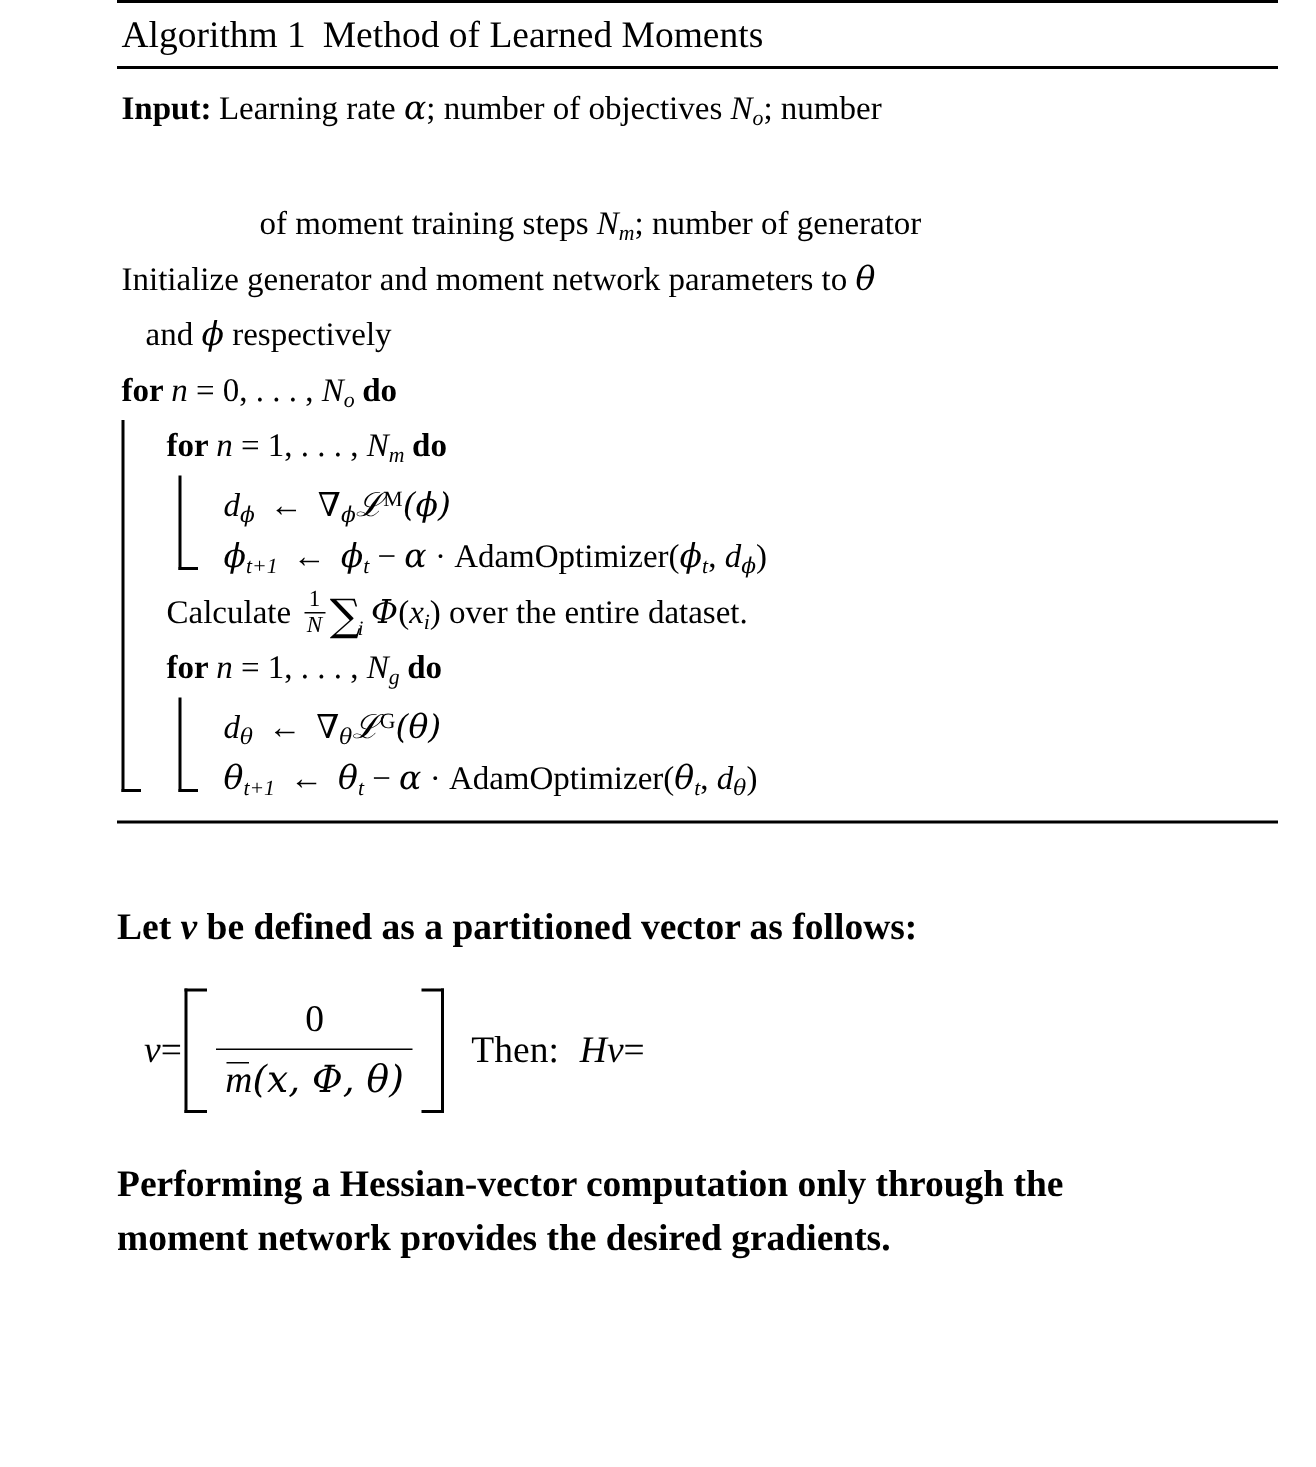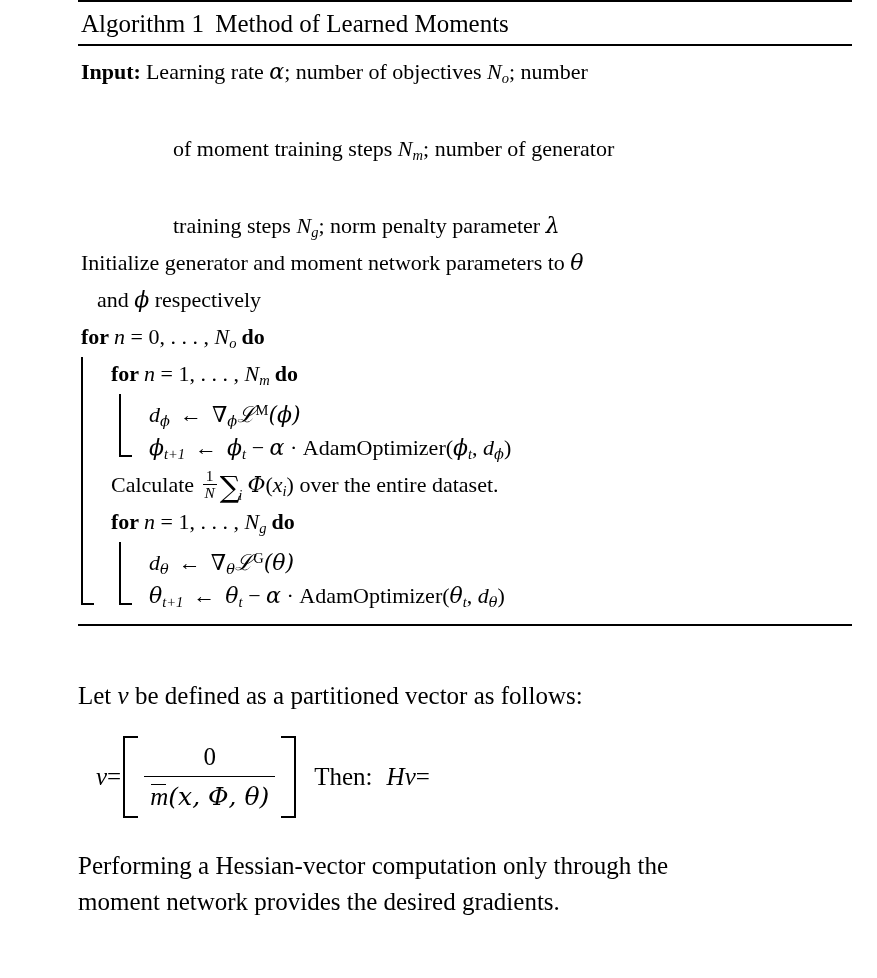--- a/index.html
+++ b/index.html
@@ -154,20 +154,21 @@
   }
   .nabla {
     font-family: "DejaVu Serif", serif;
     font-style: normal;
   }
 
   
   .prose {
     font-size: 25px;
     line-height: 36px;
+    font-weight: bold;
   }
   .gap-after-box { height: 52px; }
   .gap-eq-top { height: 22px; }
   .gap-eq-bot { height: 30px; }
 
   
   .display-eq {
     display: flex;
     align-items: center;
     justify-content: flex-start;
@@ -247,23 +248,20 @@
     <div class="algo-rule thin"></div>
 
     <div class="algo-body">
 
       <div class="input-block">
         <div class="line">
           <b>Input:</b><span class="sp"></span><span>Learning rate </span><span class="gk">α</span><span>; number of objectives </span><span class="mi">N</span><sub>o</sub><span>; number</span>
         </div>
         <div class="line input-cont">
           <span>of moment training steps </span><span class="mi">N</span><sub>m</sub><span>; number of generator</span>
-        </div>
-        <div class="line input-cont">
-          <span>training steps </span><span class="mi">N</span><sub>g</sub><span>; norm penalty parameter </span><span class="gk">λ</span>
         </div>
       </div>
 
       <div class="line">
         <span>Initialize generator and moment network parameters to </span><span class="gk">θ</span>
       </div>
       <div class="line" style="padding-left:16px;">
         <span>and </span><span class="gk">ϕ</span><span> respectively</span>
       </div>
 

